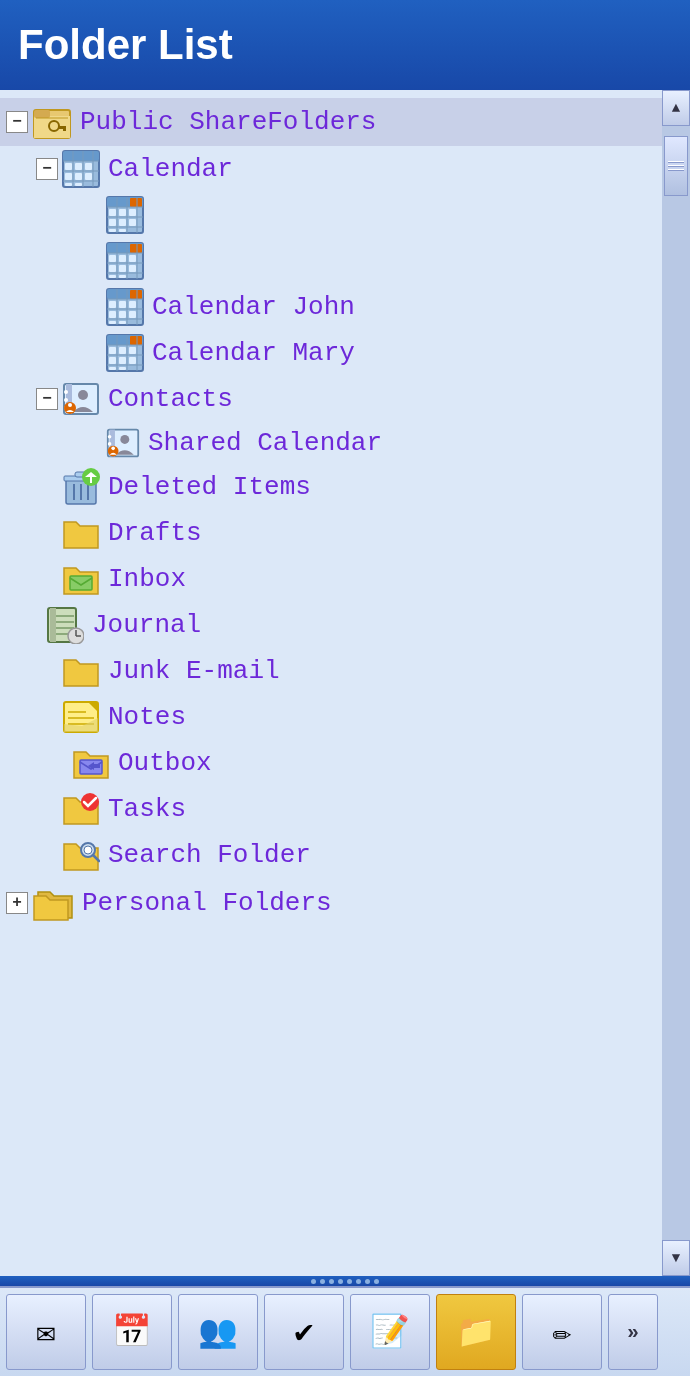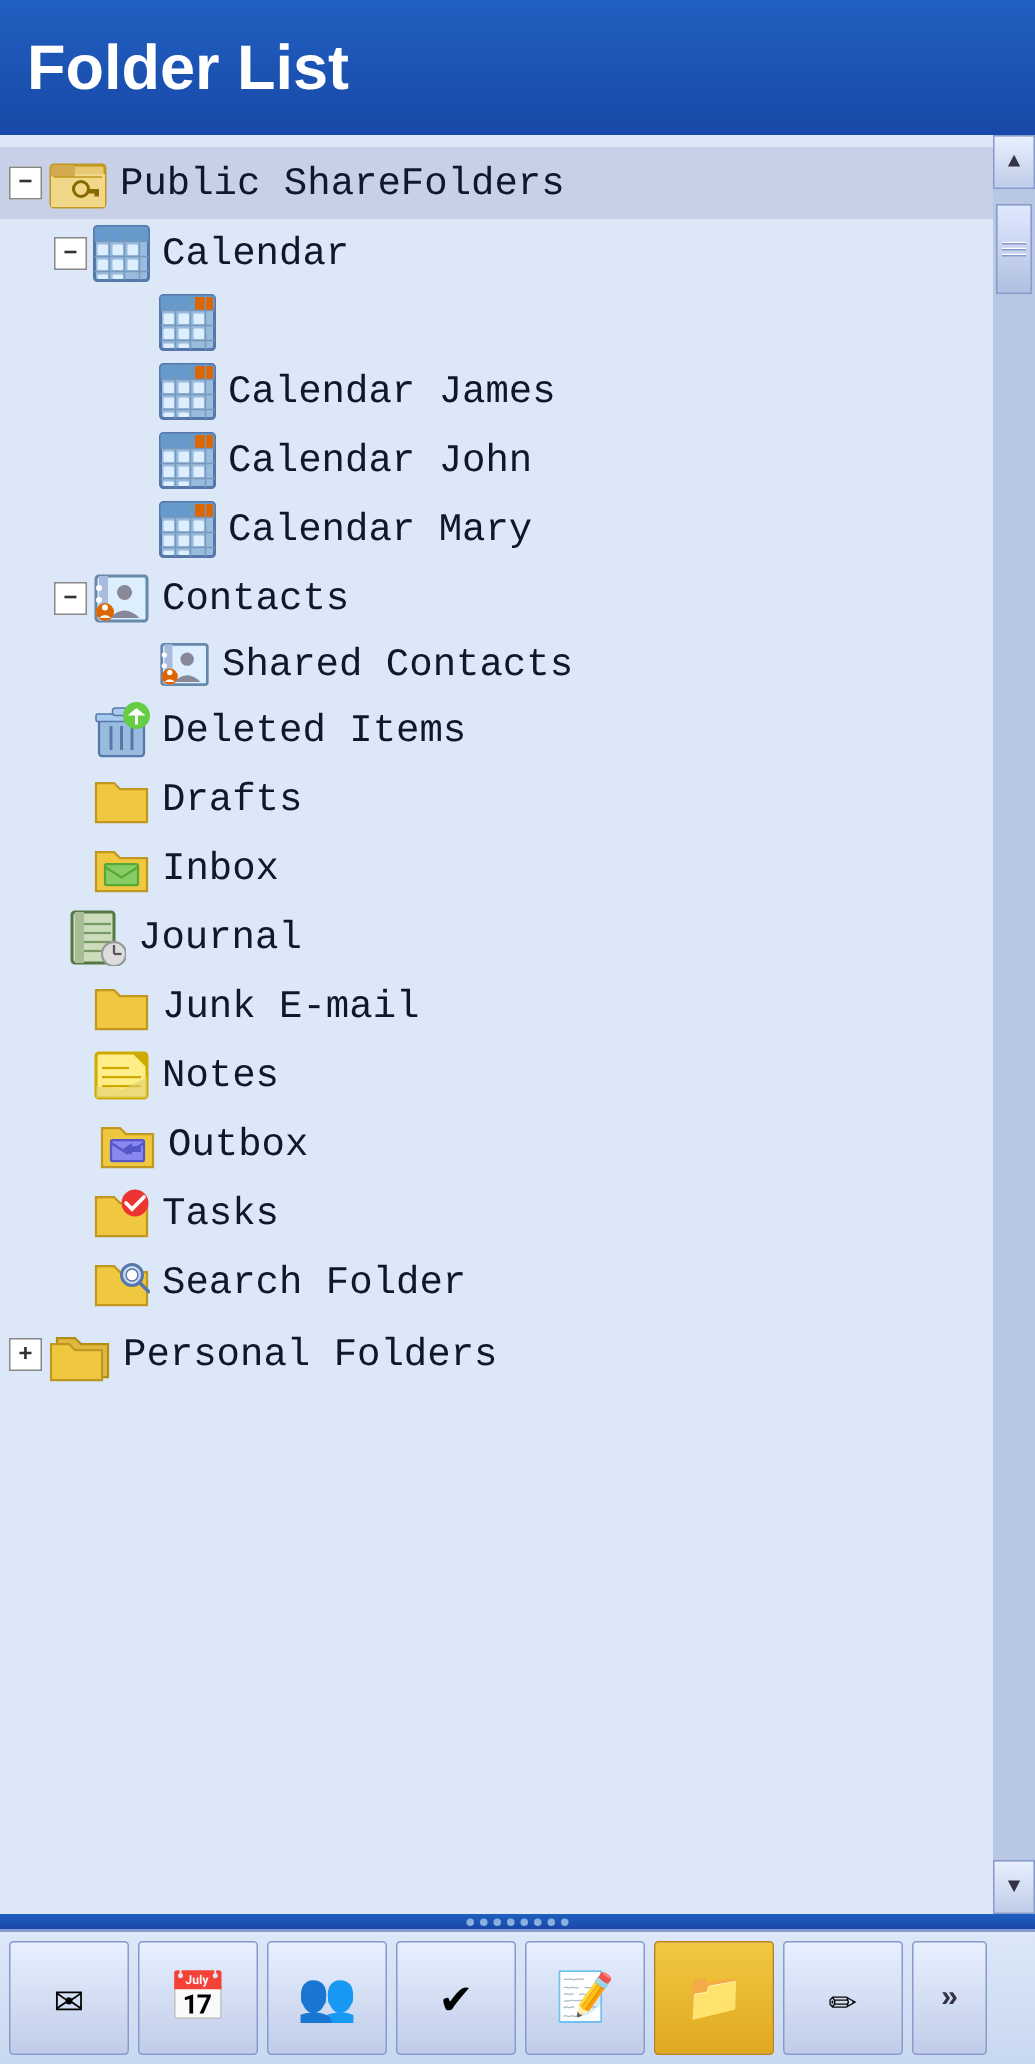--- a/index.html
+++ b/index.html
@@ -48,21 +48,21 @@
       cursor: pointer;
       white-space: nowrap;
     }
 
     .folder-item.selected {
       background: #c8d0e8;
     }
 
     .folder-label {
       font-size: 26px;
-      color: #0f172a;
+      color: #6d28d9;
       font-family: 'Courier New', Courier, monospace;
       font-weight: normal;
     }
 
     .expand-btn {
       width: 22px;
       height: 22px;
       border: 1px solid #888;
       background: white;
       display: inline-flex;
@@ -291,21 +291,20 @@
     <rect x="3" y="13" width="7" height="7" fill="#ddeeff" rx="1"></rect>
     <rect x="13" y="13" width="7" height="7" fill="#ddeeff" rx="1"></rect>
     <rect x="23" y="13" width="7" height="7" fill="#ddeeff" rx="1"></rect>
     <rect x="3" y="23" width="7" height="7" fill="#ddeeff" rx="1"></rect>
     <rect x="13" y="23" width="7" height="7" fill="#ddeeff" rx="1"></rect>
     <rect x="23" y="23" width="7" height="7" fill="#ddeeff" rx="1"></rect>
     <rect x="3" y="33" width="7" height="3" fill="#ddeeff" rx="1"></rect>
     <rect x="13" y="33" width="7" height="3" fill="#ddeeff" rx="1"></rect>
   </svg>
         </div>
-        <span class="folder-label">Calendar James</span>
       </div>
       <div class="folder-item" style="padding-left: 80px;">
         <div style="width: 26px; display: inline-block;"></div>
         <div style="display: inline-flex; margin-right: 8px; flex-shrink: 0;">
           <svg width="38" height="38" viewBox="0 0 38 38">
     <rect x="1" y="1" width="36" height="36" rx="2" fill="#99bbdd" stroke="#5577aa" stroke-width="2"></rect>
     <rect x="1" y="1" width="36" height="10" rx="2" fill="#6699cc" stroke="#5577aa" stroke-width="0"></rect>
     <rect x="24" y="2" width="12" height="9" fill="#dd6600" rx="1"></rect>
     <line x1="11" y1="1" x2="11" y2="37" stroke="#7799bb" stroke-width="1"></line>
     <line x1="21" y1="1" x2="21" y2="37" stroke="#7799bb" stroke-width="1"></line>
@@ -379,21 +378,21 @@
     <path d="M11 32 Q21 22 31 32" fill="#888899"></path>
     <circle cx="4" cy="12" r="2" fill="#ffffff"></circle>
     <circle cx="4" cy="20" r="2" fill="#ffffff"></circle>
     <circle cx="4" cy="28" r="2" fill="#ffffff"></circle>
 
     <circle cx="8" cy="28" r="6" fill="#dd6600"></circle>
     <circle cx="8" cy="25" r="2" fill="white"></circle>
     <path d="M4 32 Q8 28 12 32" fill="white"></path>
   </svg>
         </div>
-        <span class="folder-label">Shared Contacts</span>
+        <span class="folder-label">Shared Calendar</span>
       </div>
       <div class="folder-item" style="padding-left: 36px;">
         <div style="width: 26px; display: inline-block;"></div>
         <div style="display: inline-flex; margin-right: 8px; flex-shrink: 0;">
           <svg width="38" height="38" viewBox="0 0 38 38">
     <rect x="4" y="10" width="30" height="26" rx="2" fill="#99bbdd" stroke="#5577aa" stroke-width="1.5"></rect>
     <rect x="2" y="8" width="34" height="5" rx="1" fill="#aaccee" stroke="#5577aa" stroke-width="1"></rect>
     <rect x="13" y="4" width="12" height="5" rx="2" fill="#aaccee" stroke="#5577aa" stroke-width="1"></rect>
     <line x1="12" y1="16" x2="12" y2="32" stroke="#5577aa" stroke-width="2"></line>
     <line x1="19" y1="16" x2="19" y2="32" stroke="#5577aa" stroke-width="2"></line>
@@ -463,21 +462,21 @@
     <path d="M26 4 L36 14 L36 4 Z" fill="#ccaa00"></path>
     <line x1="6" y1="14" x2="24" y2="14" stroke="#ccaa00" stroke-width="1.5"></line>
     <line x1="6" y1="20" x2="32" y2="20" stroke="#ccaa00" stroke-width="1.5"></line>
     <line x1="6" y1="26" x2="32" y2="26" stroke="#ccaa00" stroke-width="1.5"></line>
 
     <path d="M2 26 L2 34 L36 34 L36 20 L20 28 Z" fill="#e0d070" opacity="0.6"></path>
   </svg>
         </div>
         <span class="folder-label">Notes</span>
       </div>
-      <div class="folder-item" style="padding-left: 40px;">
+      <div class="folder-item" style="padding-left: 25px; margin-left: 21px;">
         <div style="width: 26px; display: inline-block;"></div>
         <div style="display: inline-flex; margin-right: 8px; flex-shrink: 0;">
           <svg width="38" height="38" viewBox="0 0 38 38">
     <path d="M2 12 L2 34 L36 34 L36 12 L18 12 L14 8 L2 8 Z" fill="#f0c840" stroke="#c09820" stroke-width="1.5"></path>
 
     <rect x="8" y="16" width="22" height="14" rx="1" fill="#8888ee" stroke="#5555cc" stroke-width="1.5"></rect>
     <path d="M8 18 L19 25 L30 18" stroke="#5555cc" stroke-width="1.5" fill="none"></path>
 
     <path d="M16 22 L22 18 L22 20 L28 20 L28 24 L22 24 L22 26 Z" fill="#5555cc"></path>
   </svg>

